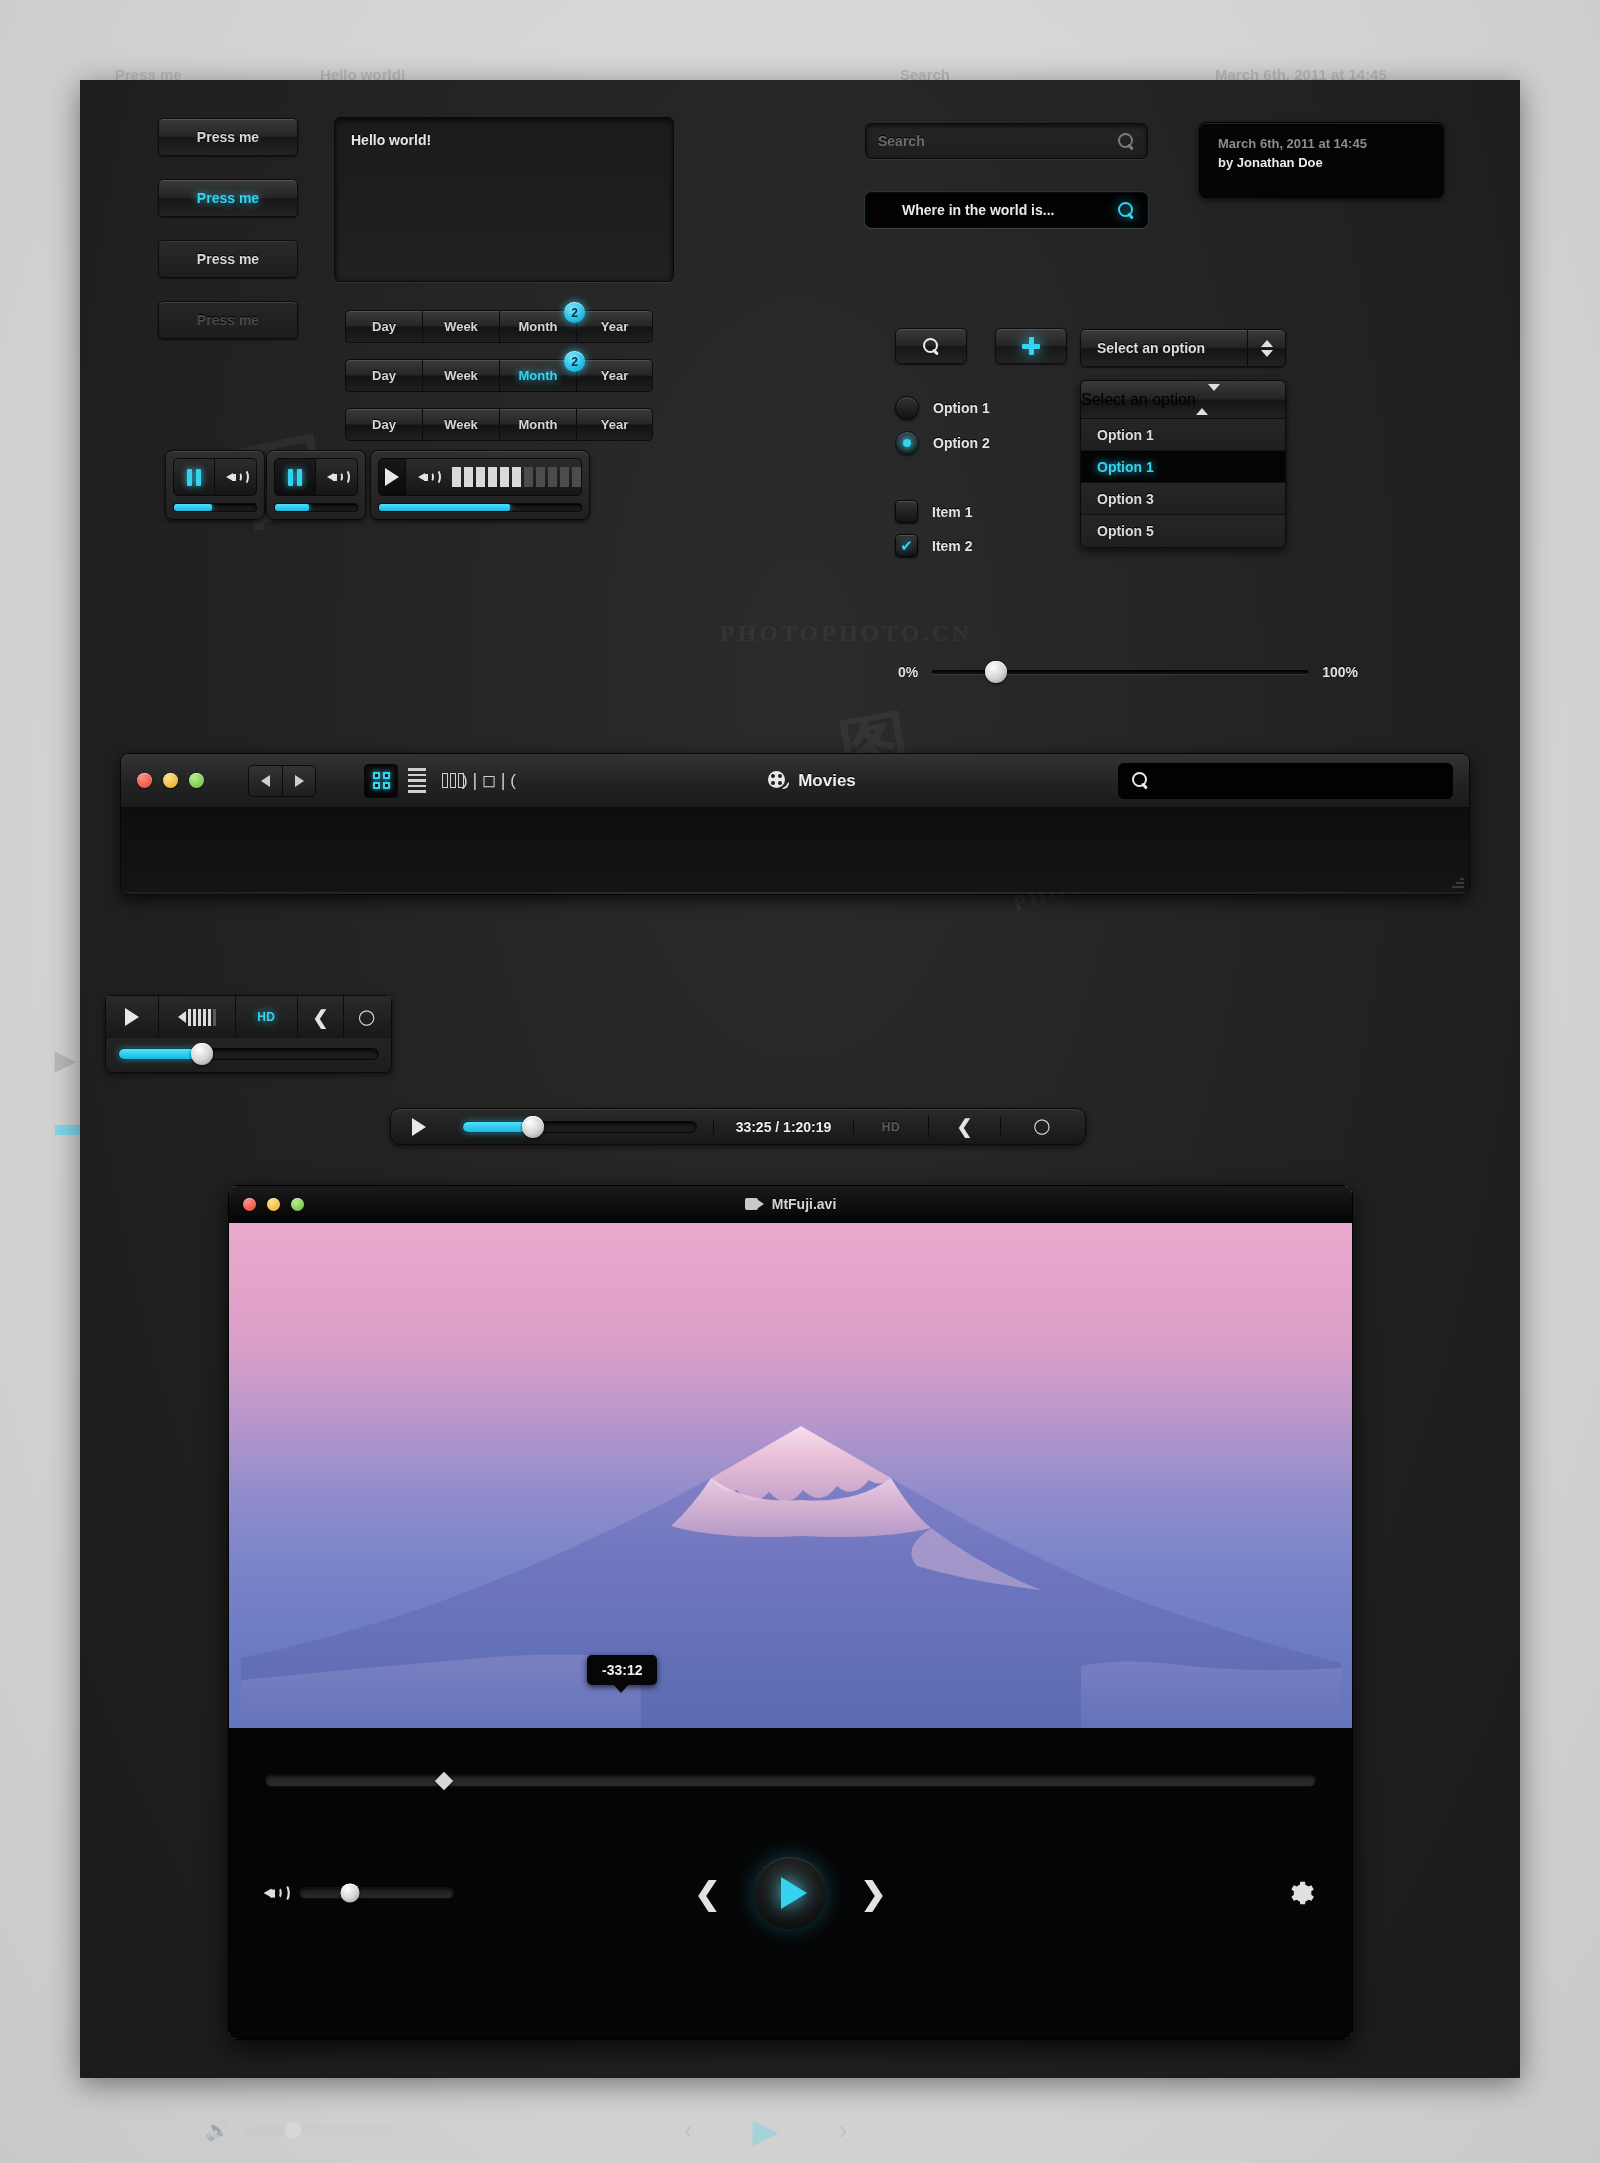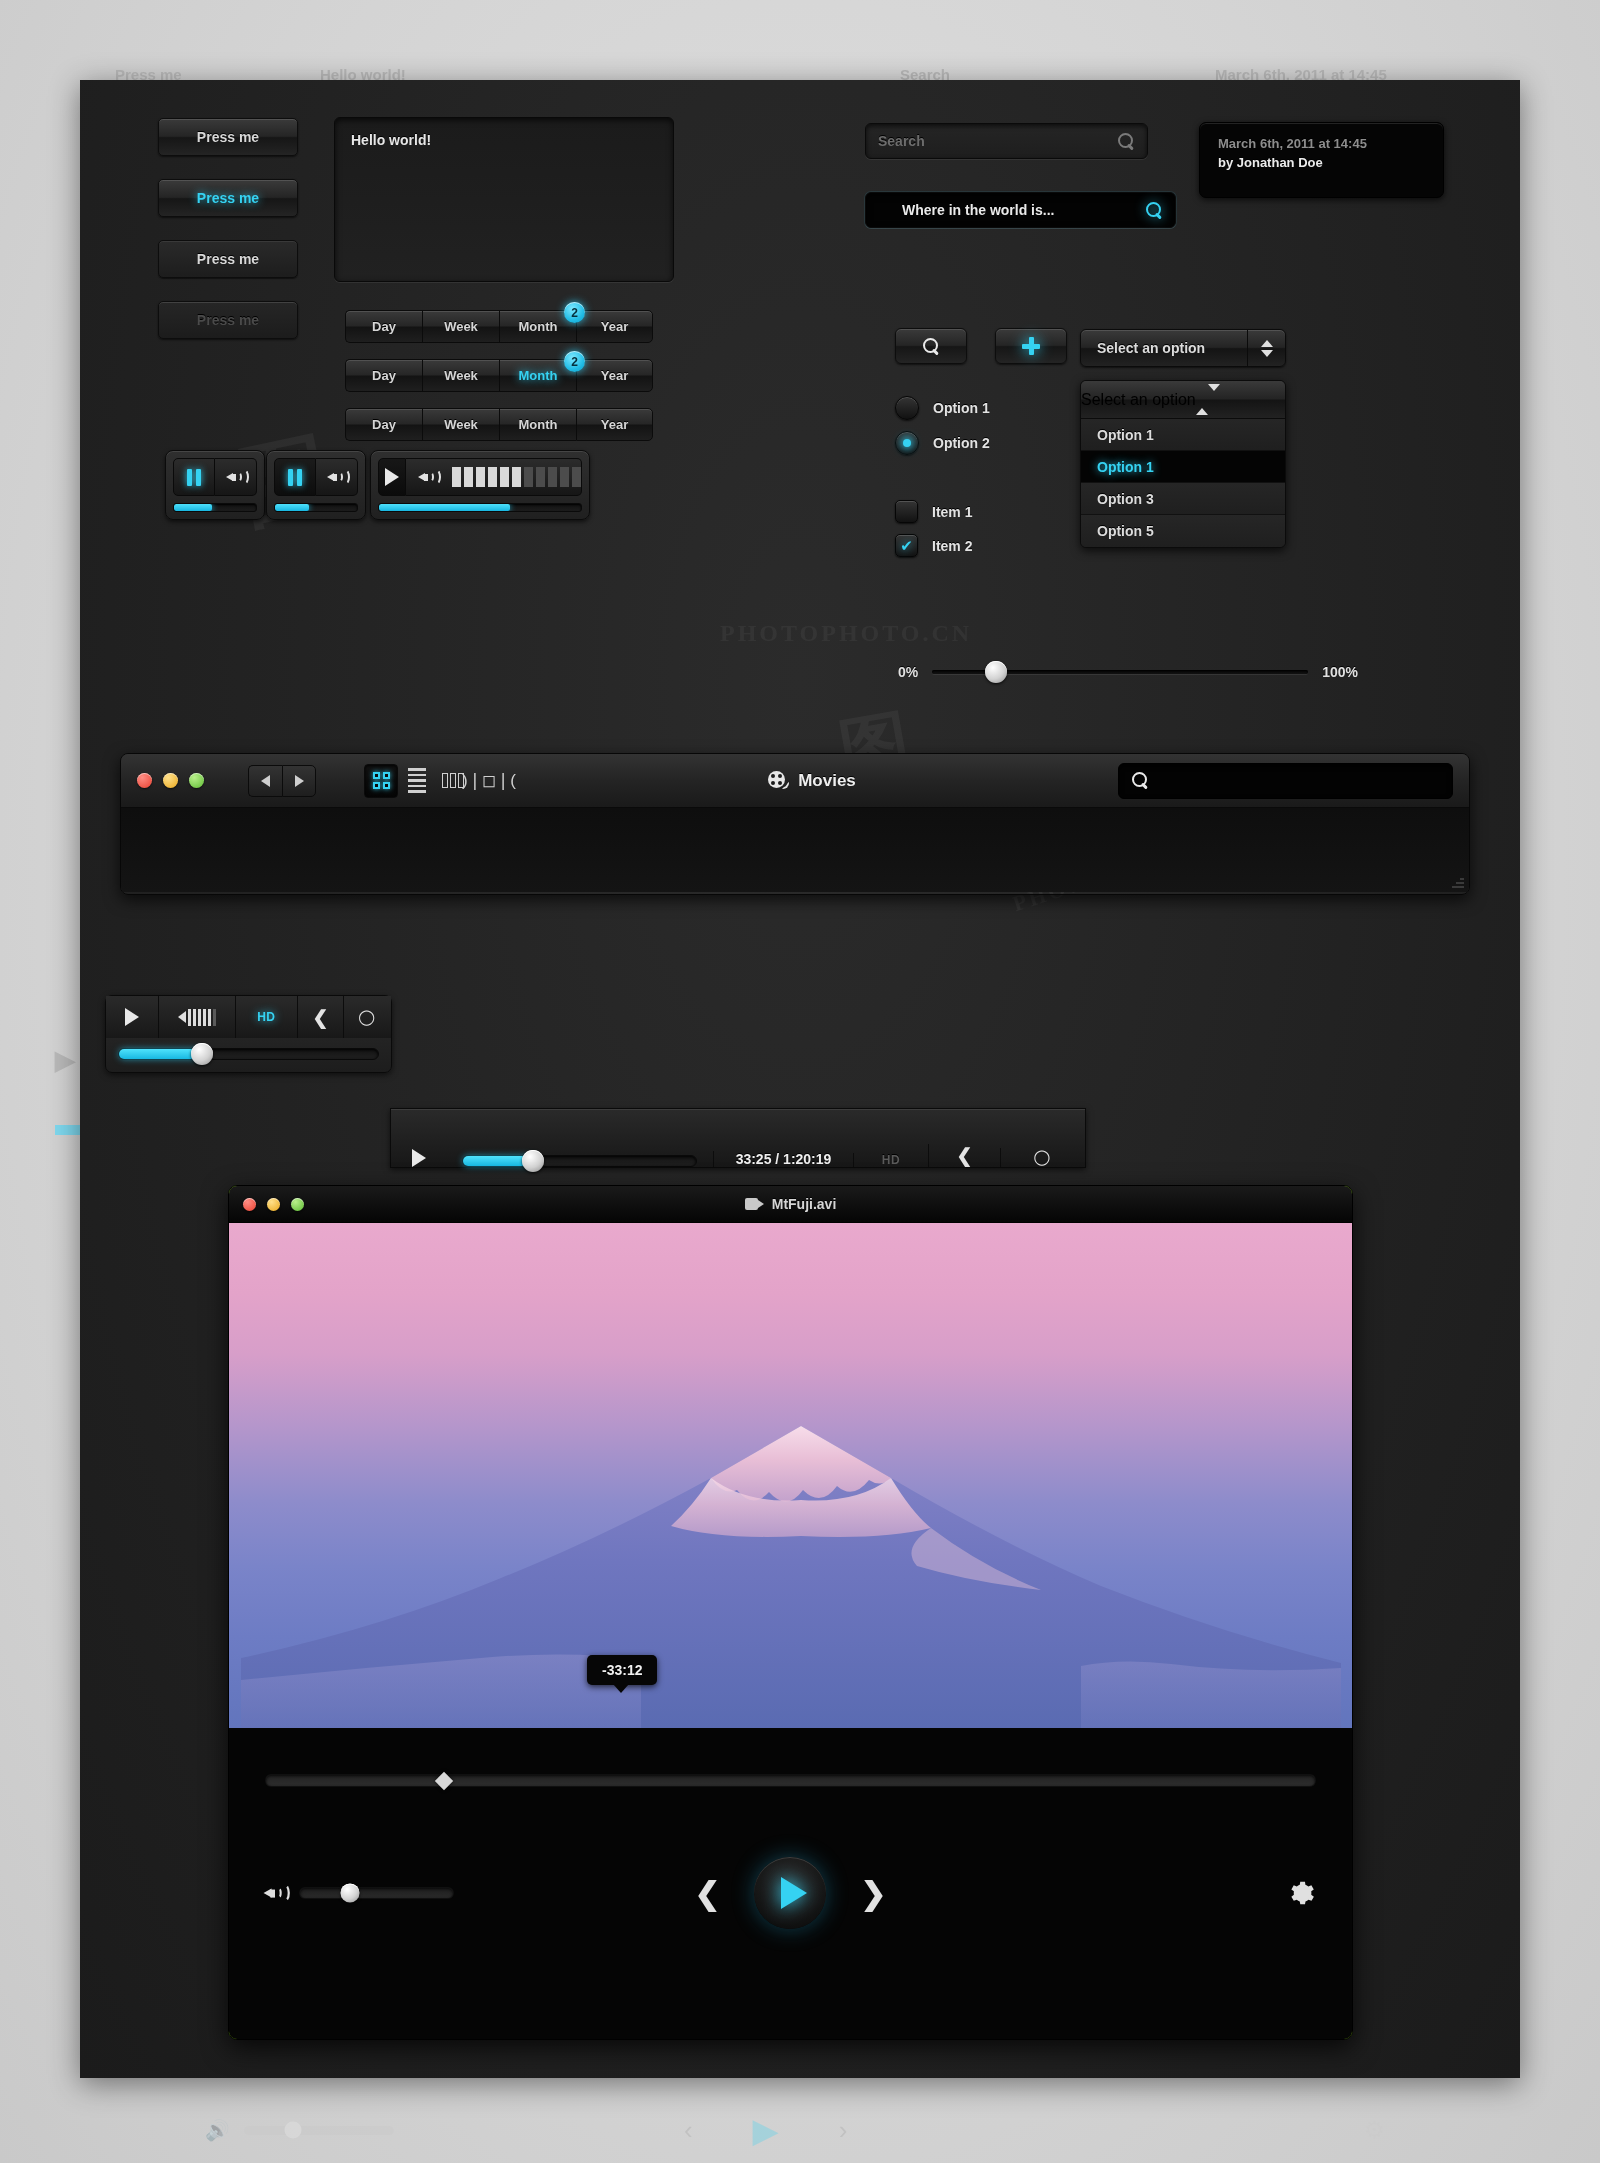--- a/index.html
+++ b/index.html
@@ -407,22 +407,22 @@
     background: linear-gradient(#141414,#202020);
     border:1px solid #090909;
     box-shadow: inset 0 1px 3px #000;
   }
   .vfill { position:absolute; left:0; top:0; bottom:0; border-radius:6px 0 0 6px;
     background: linear-gradient(#4fe2fc,#18b8e2); box-shadow:0 0 7px rgba(40,200,240,.7); }
 
   .wide-bar {
     position:absolute;
     background: linear-gradient(#2a2a2a,#171717);
-    border:1px solid #0a0a0a; border-radius:0;
-    display:flex; align-items:flex-end; height:60px;
+    border:1px solid #0a0a0a; border-radius:10px;
+    display:flex; align-items:center; height:37px;
     box-shadow: inset 0 1px 0 rgba(255,255,255,.09), 0 2px 6px rgba(0,0,0,.6);
   }
   .wide-bar .seg2 { display:flex; align-items:center; justify-content:center; border-left:1px solid #0c0c0c; }
   .tcode { color:#efefef; font-size:14px; font-weight:bold; text-shadow:0 -1px 0 #000; white-space:nowrap; }
 
   
   .fuji-win {
     position:absolute; left:228px; top:1185px; width:1125px; height:855px;
     border-radius:9px; overflow:hidden;
     background:#84cc16;
@@ -583,21 +583,21 @@
       <div class="cell">Month</div>
       <div class="cell">Year</div>
     </div>
   </div>
 
   <div class="field inactive" style="left:785px; top:43px; width:283px;">
     <span class="txt">Search</span>
     <span class="mag grey"></span>
   </div>
 
-  <div class="field focused" style="left:785px; top:112px; width:311px;padding-left:36px;">
+  <div class="field focused" style="left:785px; top:112px; width:283px;padding-left:36px;">
     <span class="txt">Where in the world is...</span>
     <span class="mag cyanc"></span>
   </div>
 
   <div class="meta-card" style="left:1119px; top:42px;">
     <div class="l1">March 6th, 2011 at 14:45</div>
     <div class="l2">by Jonathan Doe</div>
   </div>
 
   <div class="btn icon-btn" style="left:815px; top:248px;">

